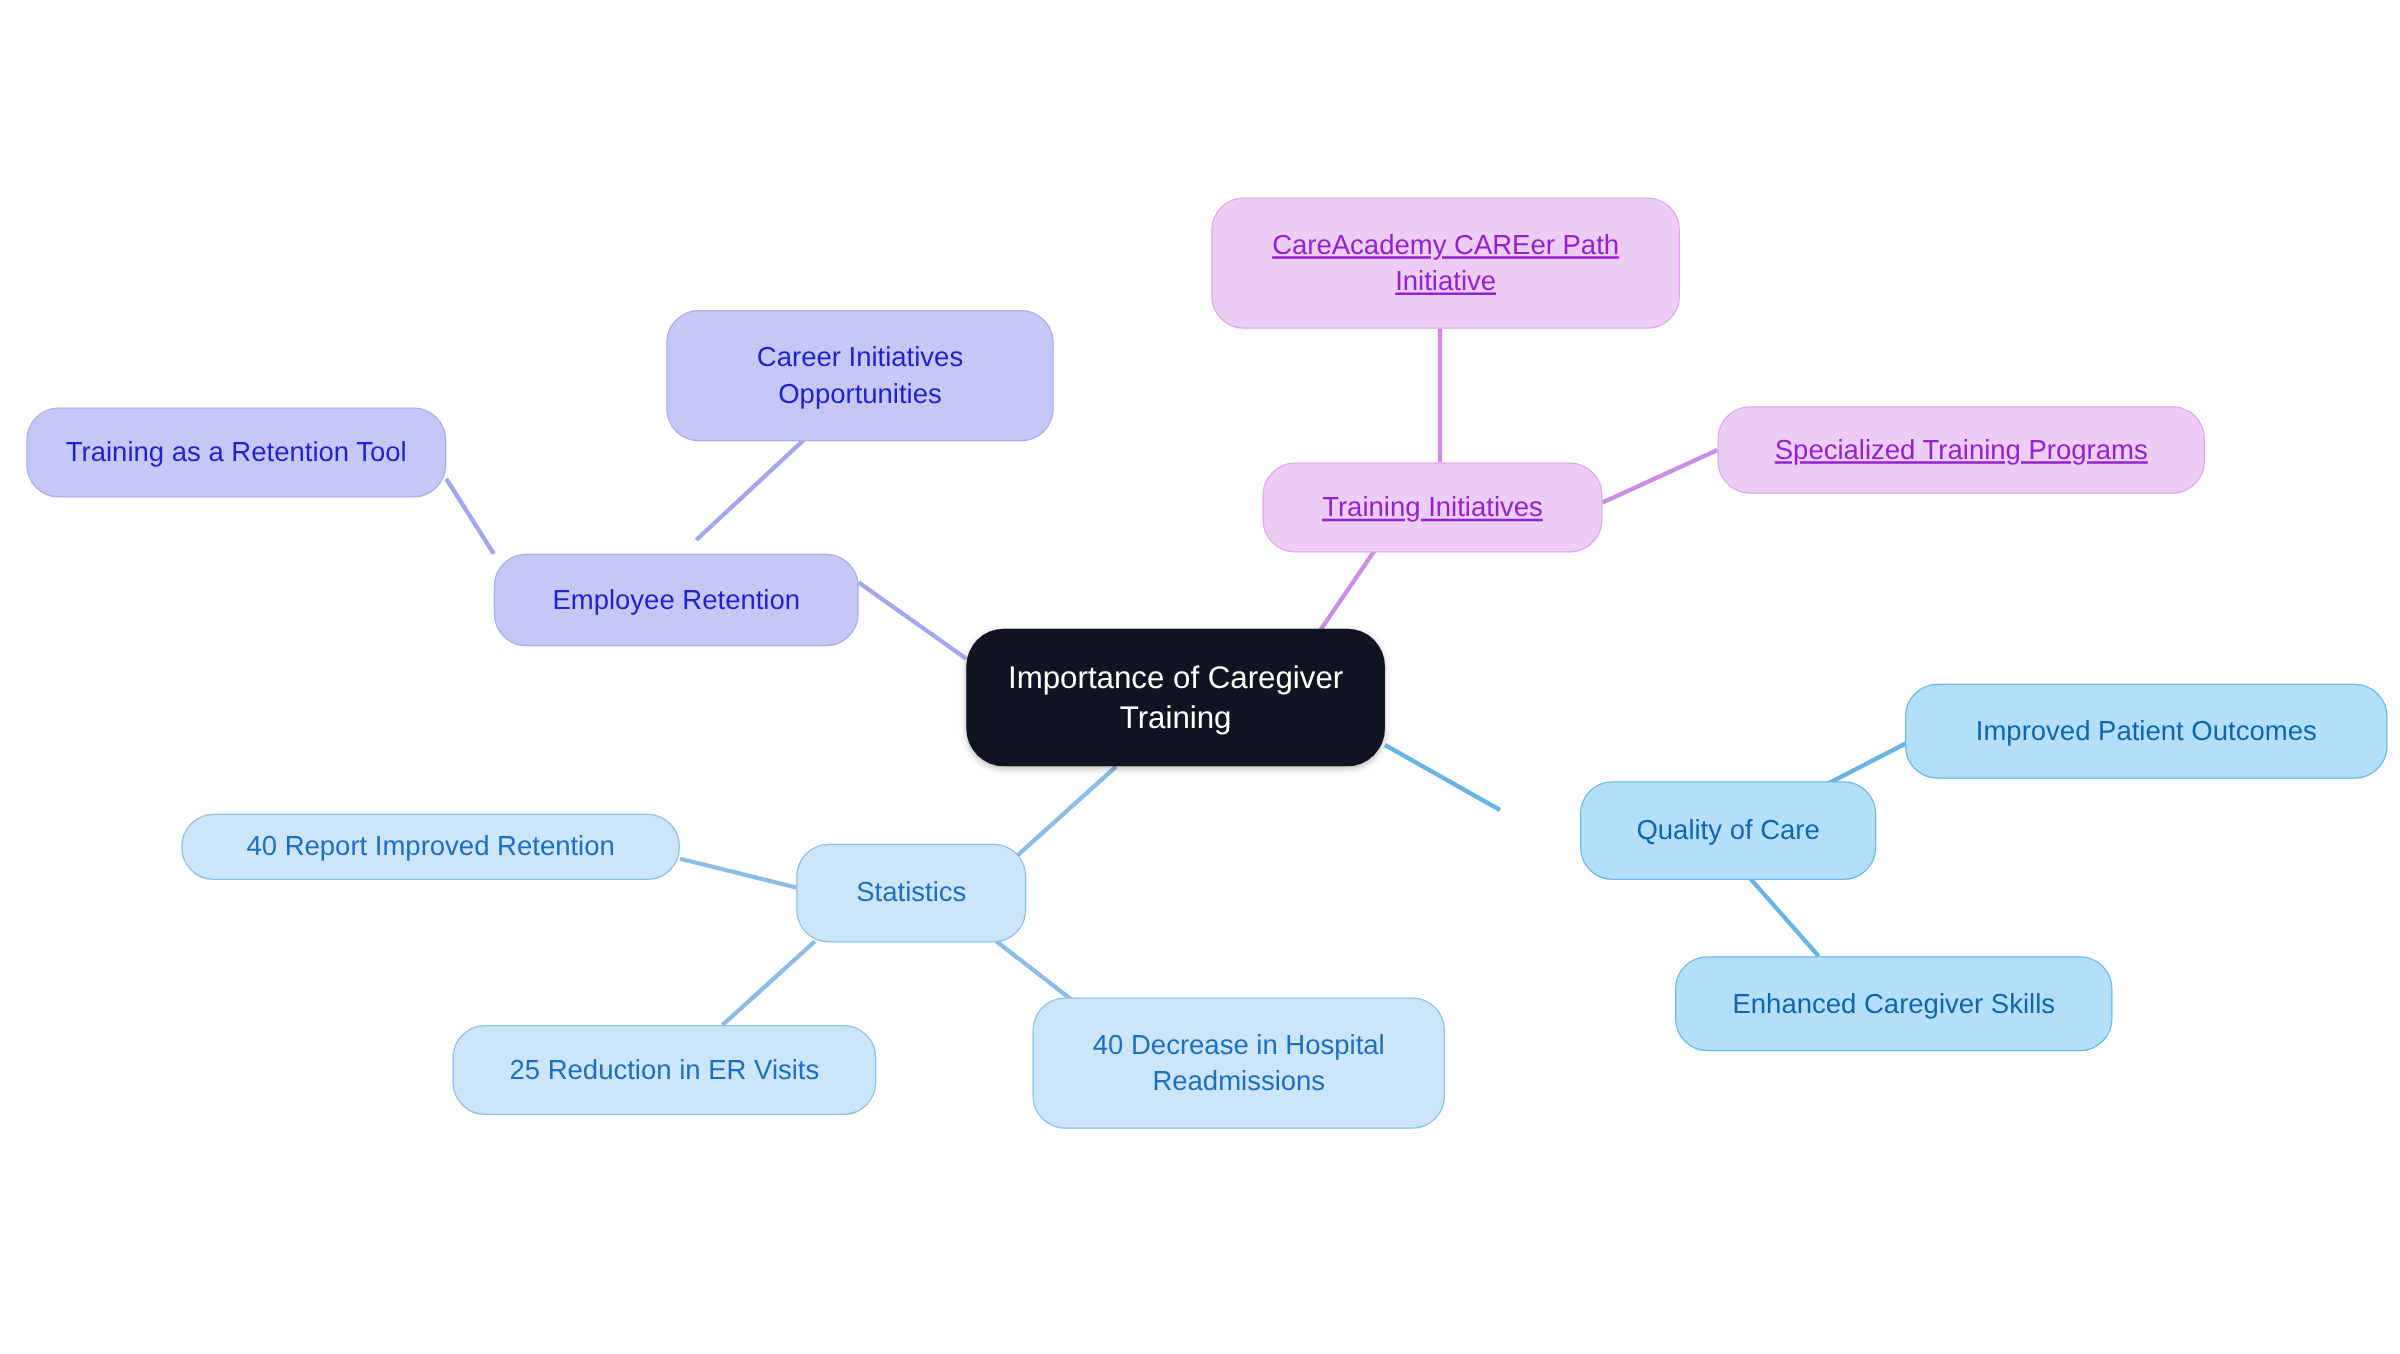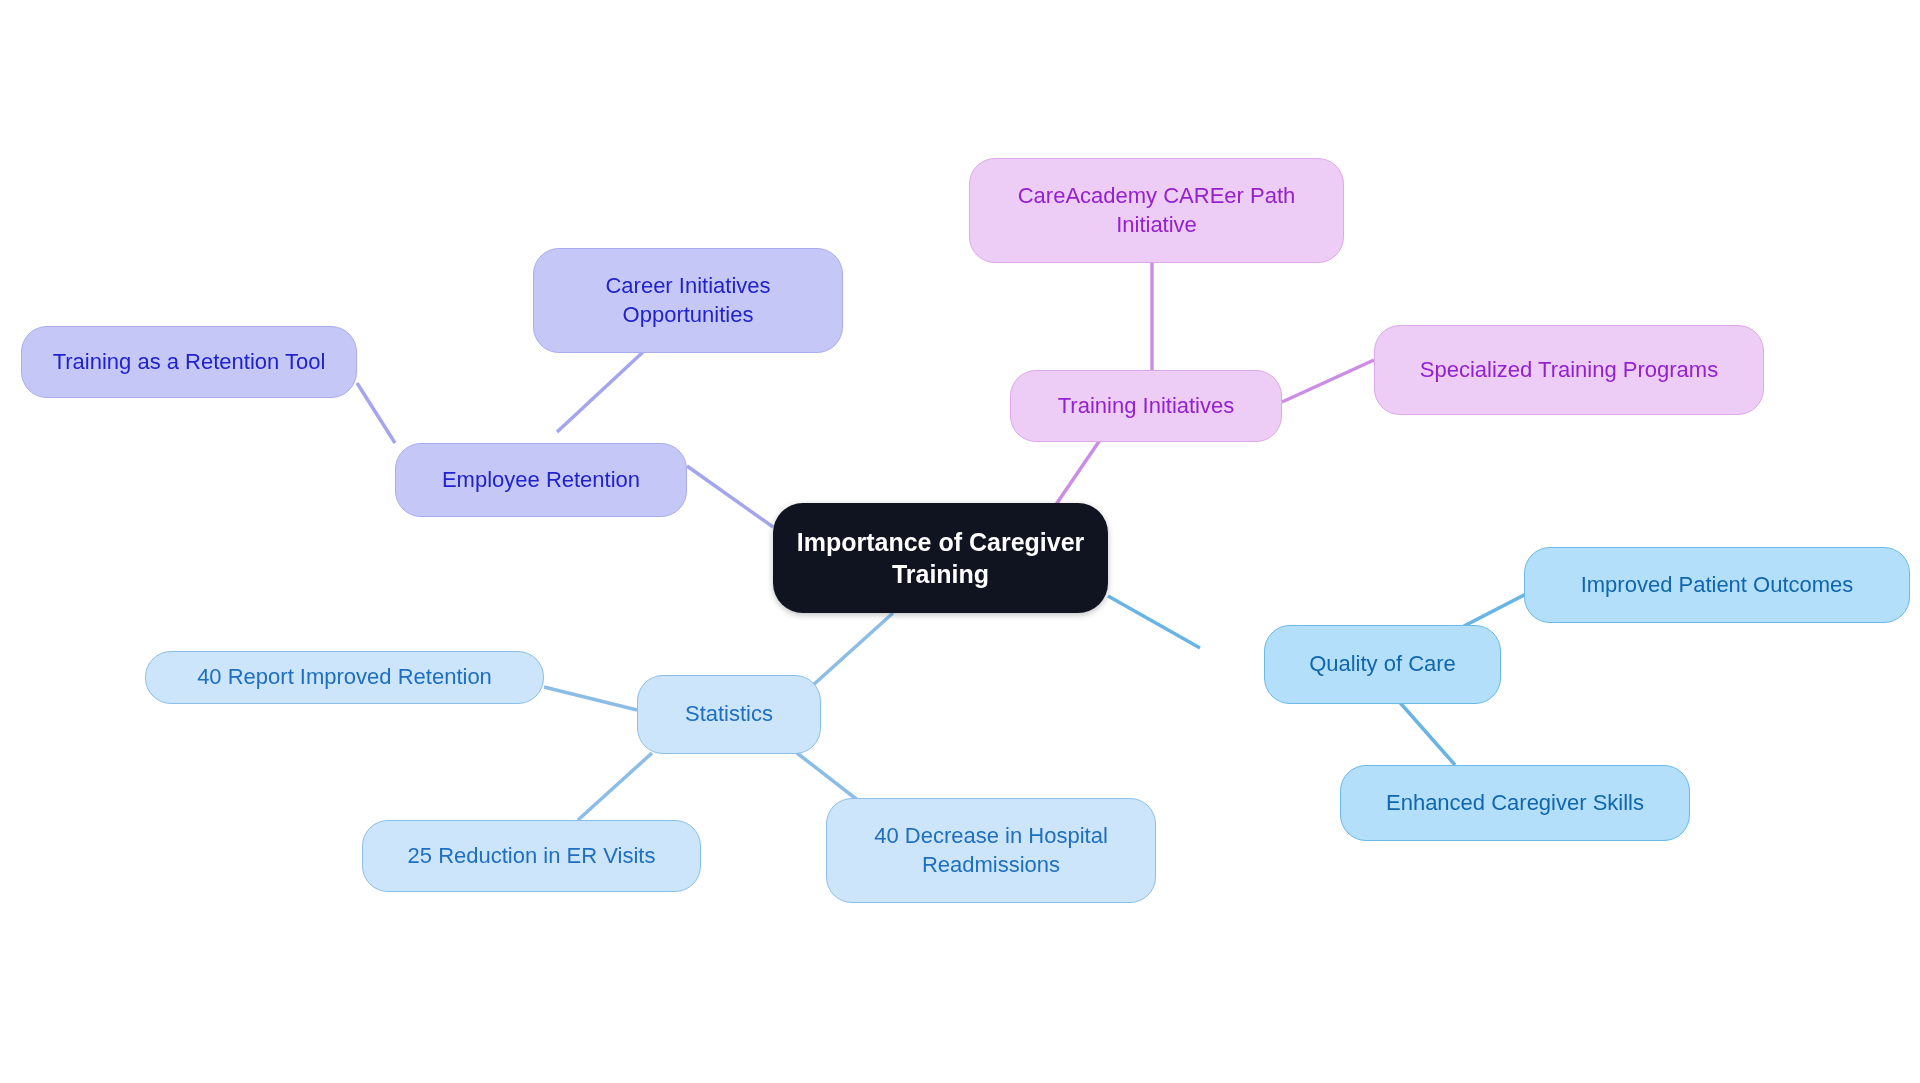--- a/index.html
+++ b/index.html
@@ -37,31 +37,31 @@
     padding: 6px 14px;
     white-space: pre-line;
   }
   .node.root {
     border-radius: 30px;
     border-width: 0;
     background: #0f1420;
     color: #ffffff;
     font-size: 25px;
     box-shadow: 0 2px 6px rgba(0,0,0,0.25);
-    font-weight: bold;
   }
   .node.periwinkle {
     background: #c5c8f7;
     border-color: #a8adee;
     color: #2222cc;
   }
   .node.lavender {
     background: #edcdf5;
     border-color: #dda9ea;
     color: #9421cf;
+    text-decoration: underline;
   }
   .node.skyblue {
     background: #b3dffb;
     border-color: #6ab9e8;
     color: #1066ac;
   }
   .node.paleblue {
     background: #cce5fa;
     border-color: #8cbfe8;
     color: #1e6fc0;
@@ -109,21 +109,21 @@
   <div class="node periwinkle" style="left:21px; top:326px; width:336px; height:72px; font-size:22px;">Training as a Retention Tool</div>
 
   <div class="node periwinkle" style="left:533px; top:248px; width:310px; height:105px; font-size:22px;">Career Initiatives
 Opportunities</div>
 
   <div class="node lavender" style="left:1010px; top:370px; width:272px; height:72px; font-size:22px;">Training Initiatives</div>
 
   <div class="node lavender" style="left:969px; top:158px; width:375px; height:105px; font-size:22px;">CareAcademy CAREer Path
 Initiative</div>
 
-  <div class="node lavender" style="left:1374px; top:325px; width:390px; height:90px; font-size:22px;">Specialized Training Programs</div>
+  <div class="node lavender" style="left:1374px; top:325px; width:390px; height:70px; font-size:22px;">Specialized Training Programs</div>
 
   <div class="node skyblue" style="left:1264px; top:625px; width:237px; height:79px; font-size:22px;">Quality of Care</div>
 
   <div class="node skyblue" style="left:1524px; top:547px; width:386px; height:76px; font-size:22px;">Improved Patient Outcomes</div>
 
   <div class="node skyblue" style="left:1340px; top:765px; width:350px; height:76px; font-size:22px;">Enhanced Caregiver Skills</div>
 
   <div class="node paleblue" style="left:637px; top:675px; width:184px; height:79px; font-size:22px;">Statistics</div>
 
   <div class="node paleblue" style="left:145px; top:651px; width:399px; height:53px; font-size:22px;">40 Report Improved Retention</div>

